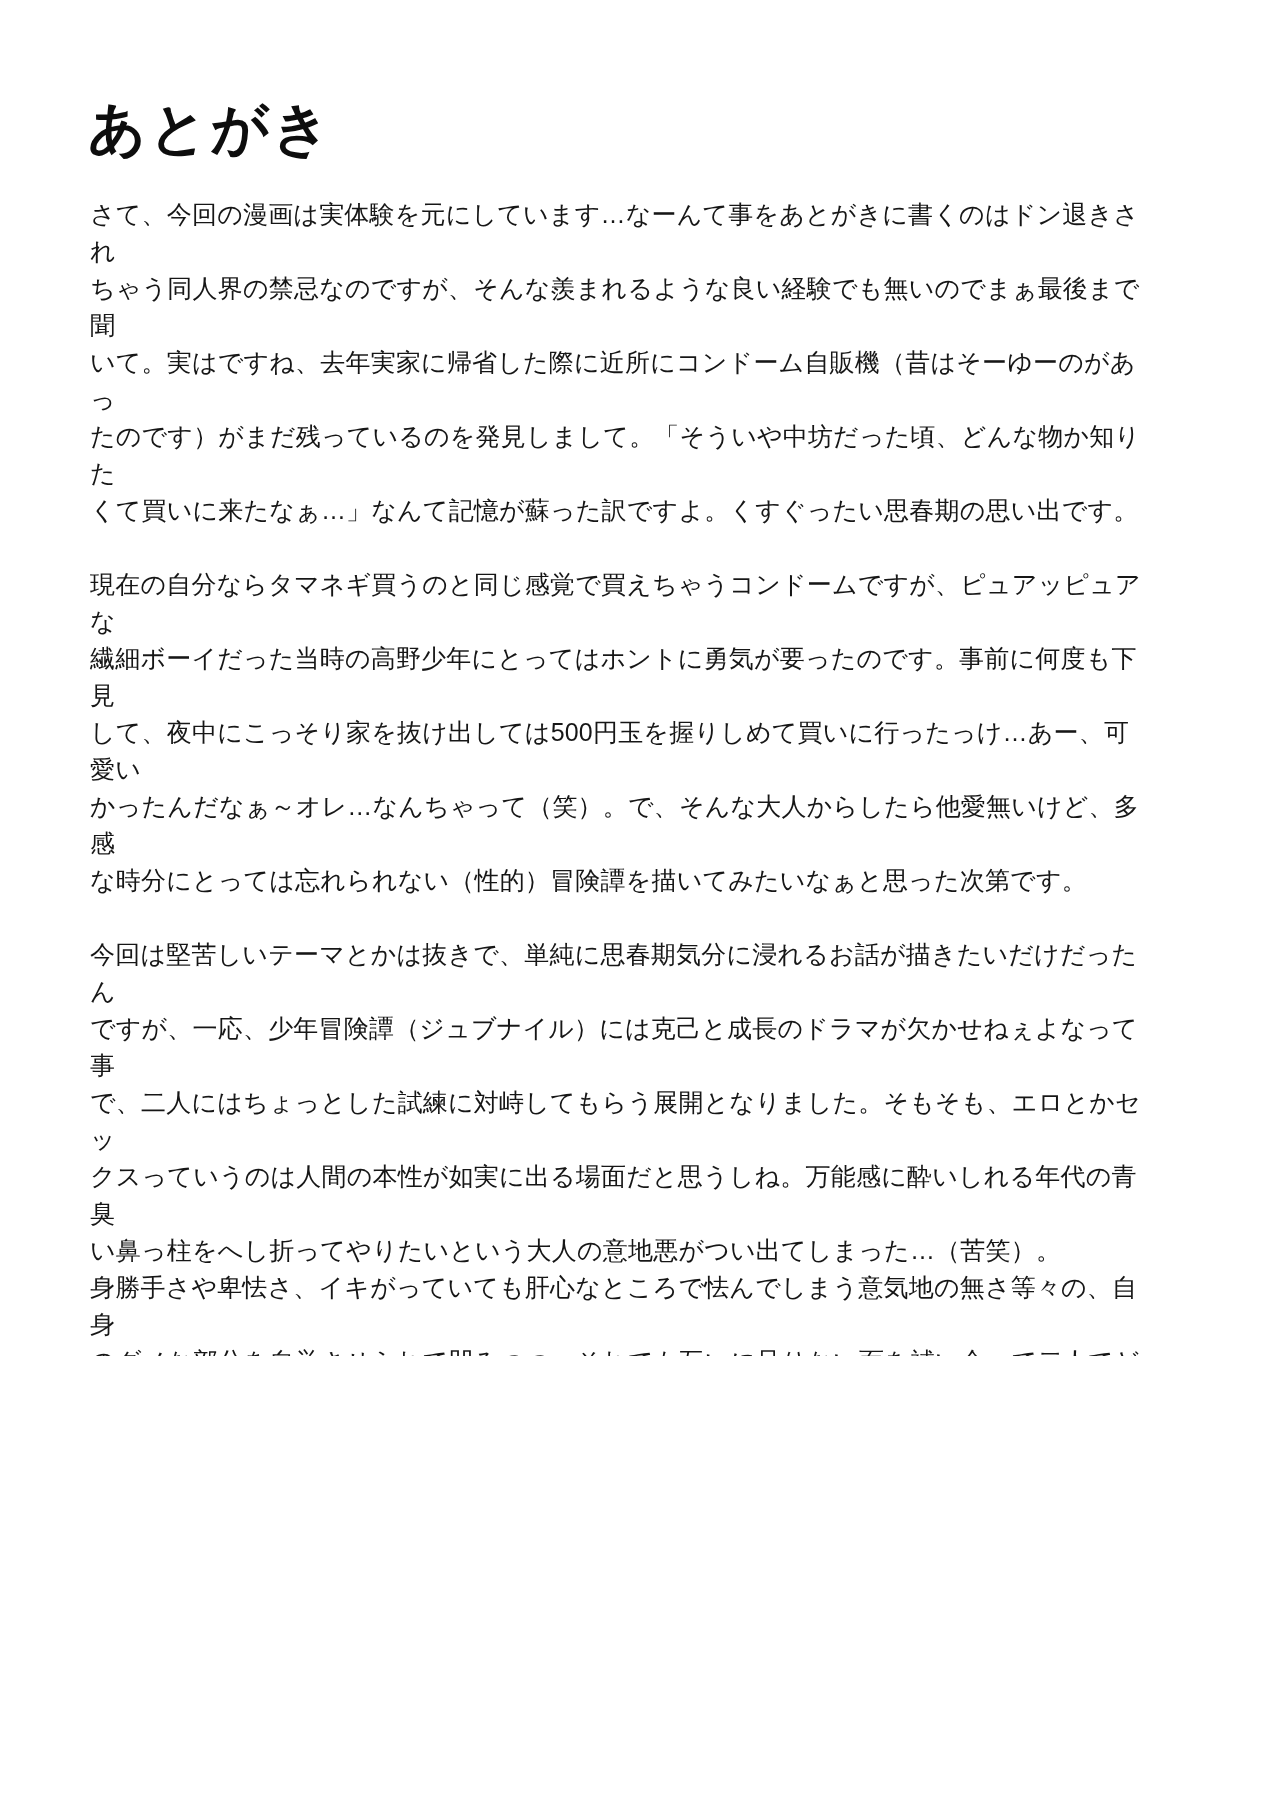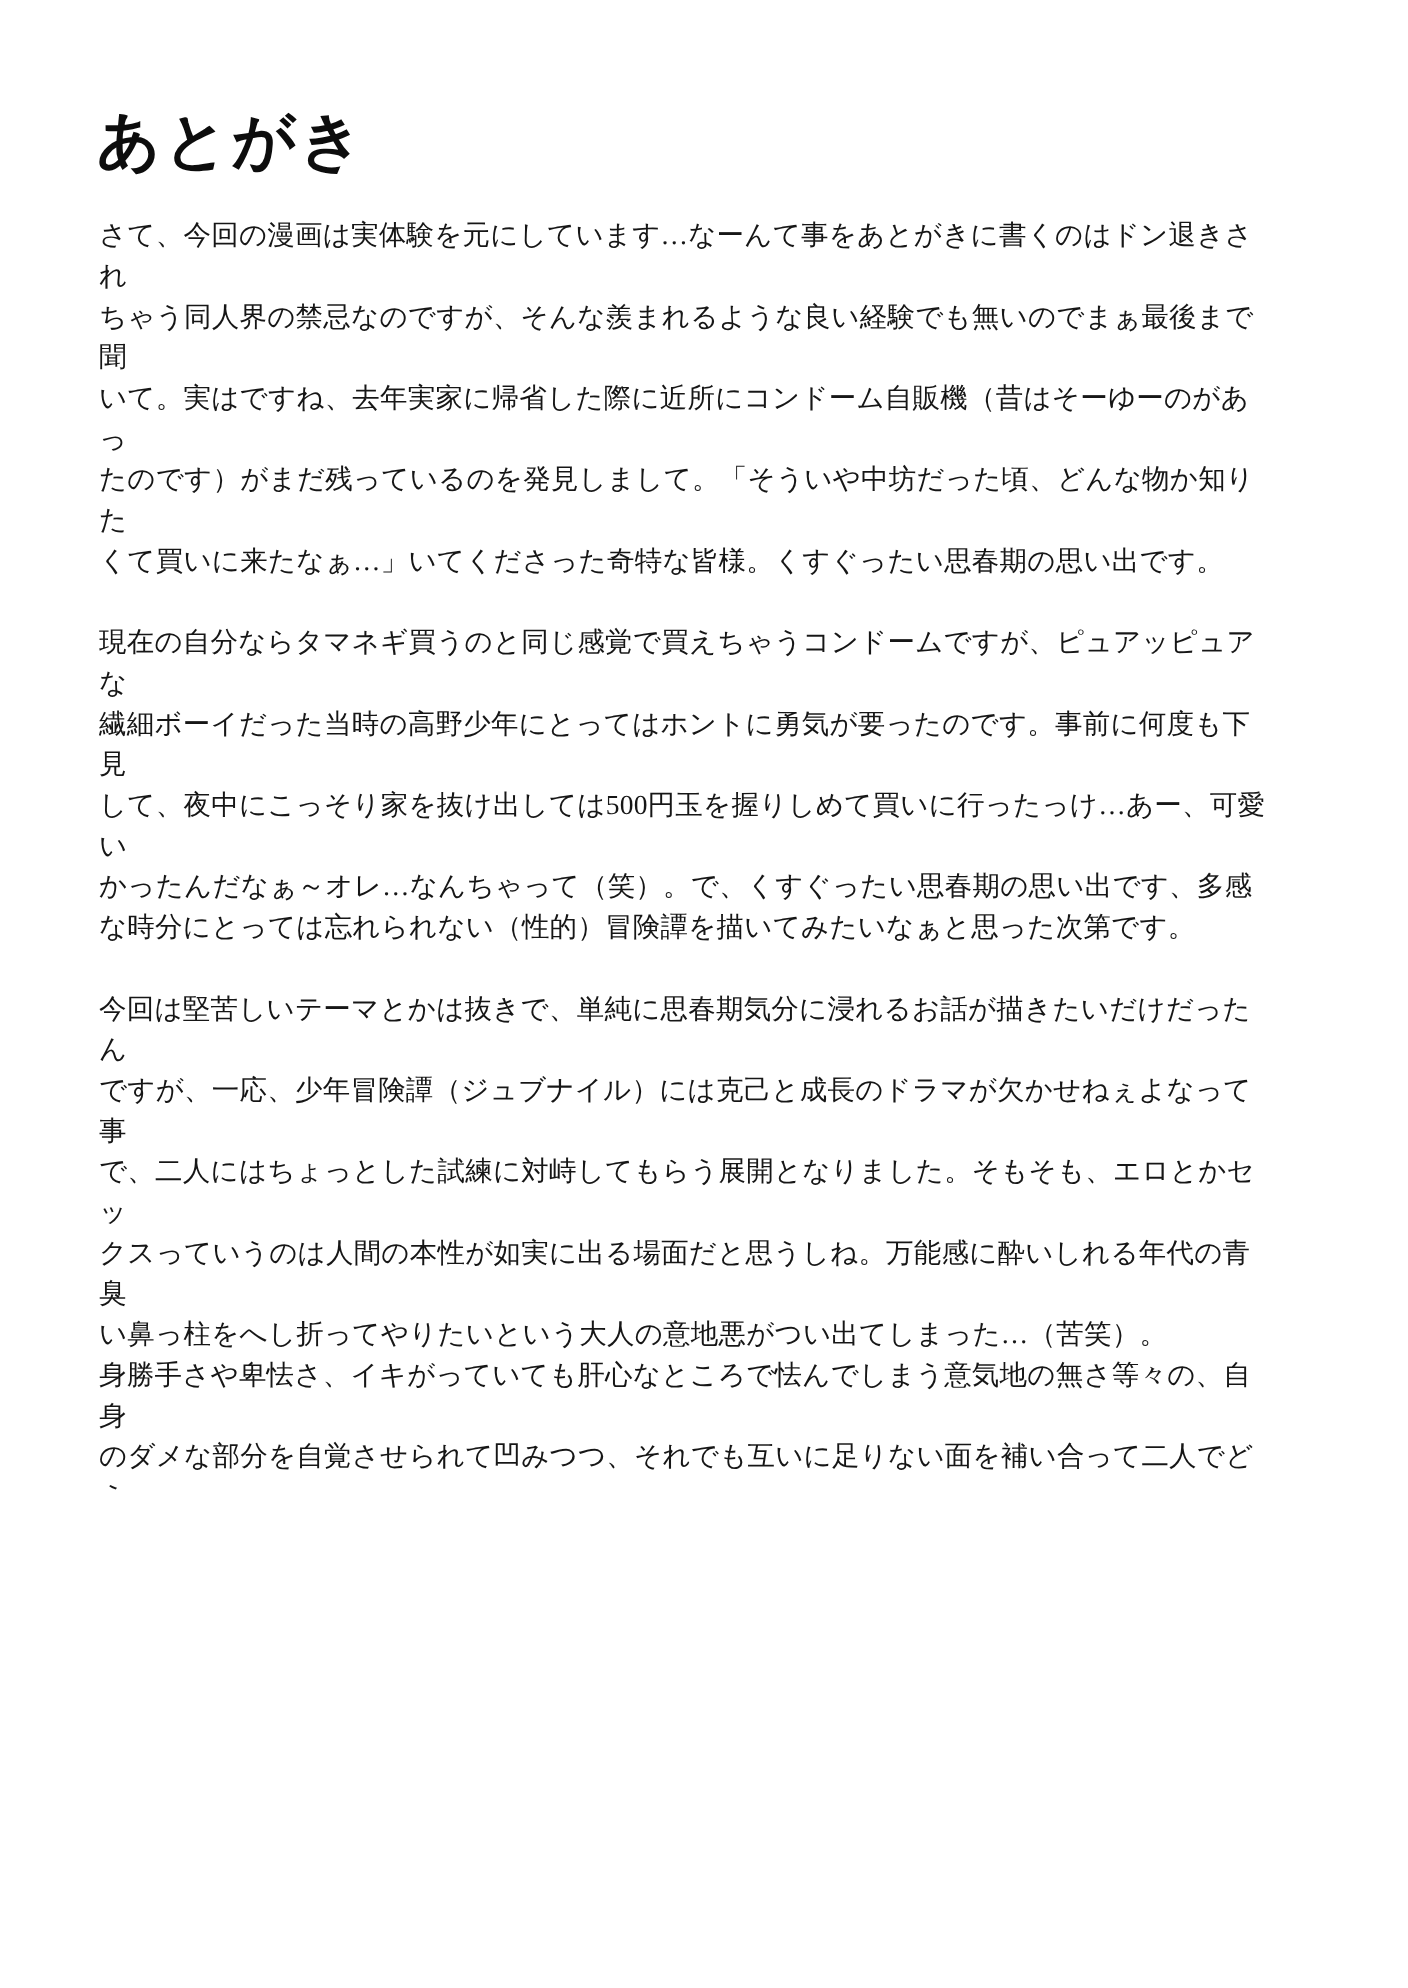--- a/index.html
+++ b/index.html
@@ -3,21 +3,21 @@
 <meta charset="utf-8">
 <style>
   * { margin: 0; padding: 0; box-sizing: border-box; }
   html, body { background: #ffffff; }
   .page {
     position: relative;
     width: 1280px;
     height: 1356px;
     background: #ffffff;
     color: #111111;
-    font-family: Liberation Serif, serif;
+    font-family: Liberation Sans, sans-serif;
     overflow: hidden;
   }
   .title {
     position: absolute;
     left: 88px;
     top: 100px;
     font-size: 57px;
     font-weight: 800;
     letter-spacing: 3px;
     color: #0d0d0d;
@@ -52,25 +52,25 @@
 
 <div class="page">
 
   <h1 class="title">あとがき</h1>
 
   <div class="content">
     <p class="para">さて、今回の漫画は実体験を元にしています…なーんて事をあとがきに書くのはドン退きされ
 ちゃう同人界の禁忌なのですが、そんな羨まれるような良い経験でも無いのでまぁ最後まで聞
 いて。実はですね、去年実家に帰省した際に近所にコンドーム自販機（昔はそーゆーのがあっ
 たのです）がまだ残っているのを発見しまして。「そういや中坊だった頃、どんな物か知りた
-くて買いに来たなぁ…」いてくださった奇特な皆様。くすぐったい思春期の思い出です。</p>
+くて買いに来たなぁ…」なんて記憶が蘇った訳ですよ。くすぐったい思春期の思い出です。</p>
     <p class="para">現在の自分ならタマネギ買うのと同じ感覚で買えちゃうコンドームですが、ピュアッピュアな
 繊細ボーイだった当時の高野少年にとってはホントに勇気が要ったのです。事前に何度も下見
 して、夜中にこっそり家を抜け出しては500円玉を握りしめて買いに行ったっけ…あー、可愛い
-かったんだなぁ～オレ…なんちゃって（笑）。で、くすぐったい思春期の思い出です、多感
+かったんだなぁ～オレ…なんちゃって（笑）。で、そんな大人からしたら他愛無いけど、多感
 な時分にとっては忘れられない（性的）冒険譚を描いてみたいなぁと思った次第です。</p>
     <p class="para">今回は堅苦しいテーマとかは抜きで、単純に思春期気分に浸れるお話が描きたいだけだったん
 ですが、一応、少年冒険譚（ジュブナイル）には克己と成長のドラマが欠かせねぇよなって事
 で、二人にはちょっとした試練に対峙してもらう展開となりました。そもそも、エロとかセッ
 クスっていうのは人間の本性が如実に出る場面だと思うしね。万能感に酔いしれる年代の青臭
 い鼻っ柱をへし折ってやりたいという大人の意地悪がつい出てしまった…（苦笑）。
 身勝手さや卑怯さ、イキがっていても肝心なところで怯んでしまう意気地の無さ等々の、自身
 のダメな部分を自覚させられて凹みつつ、それでも互いに足りない面を補い合って二人でどう
 にか乗り越えていく…みたいな感じになっていたらいいなと思います。</p>
 

